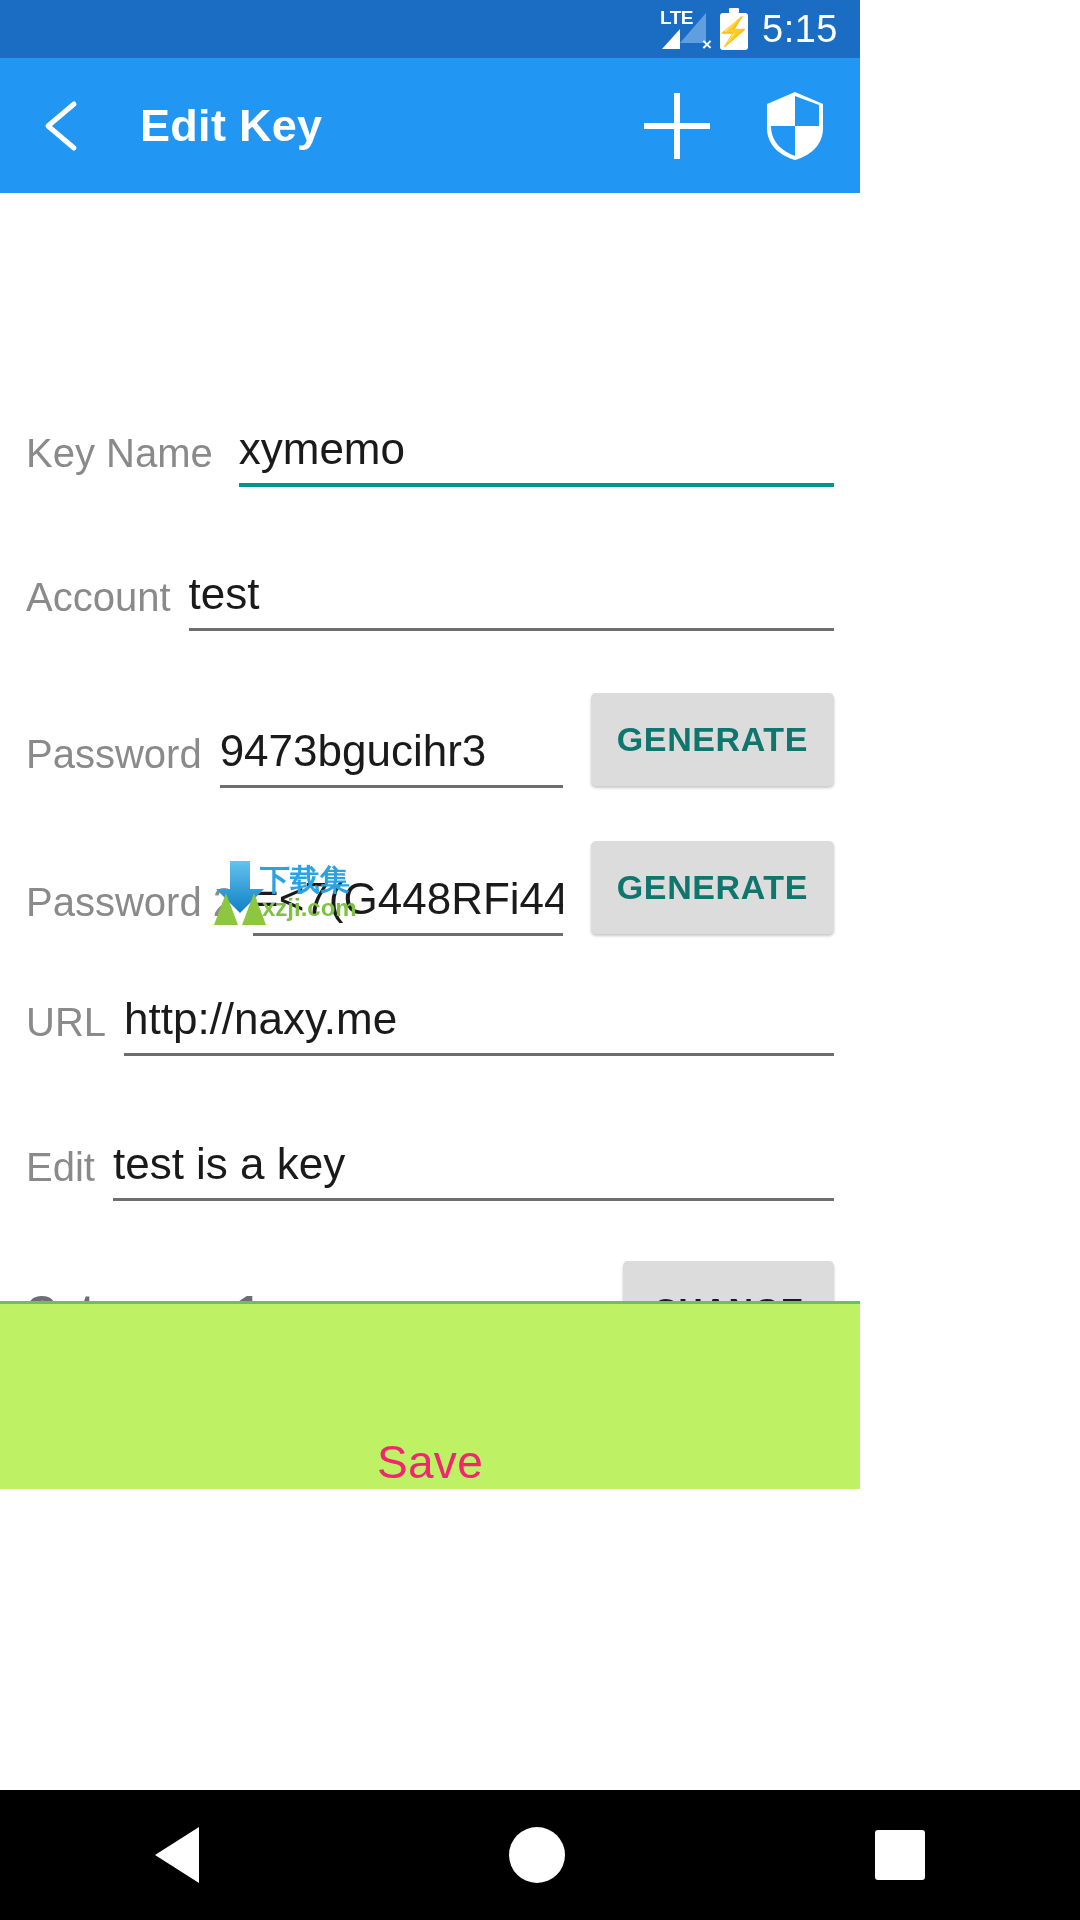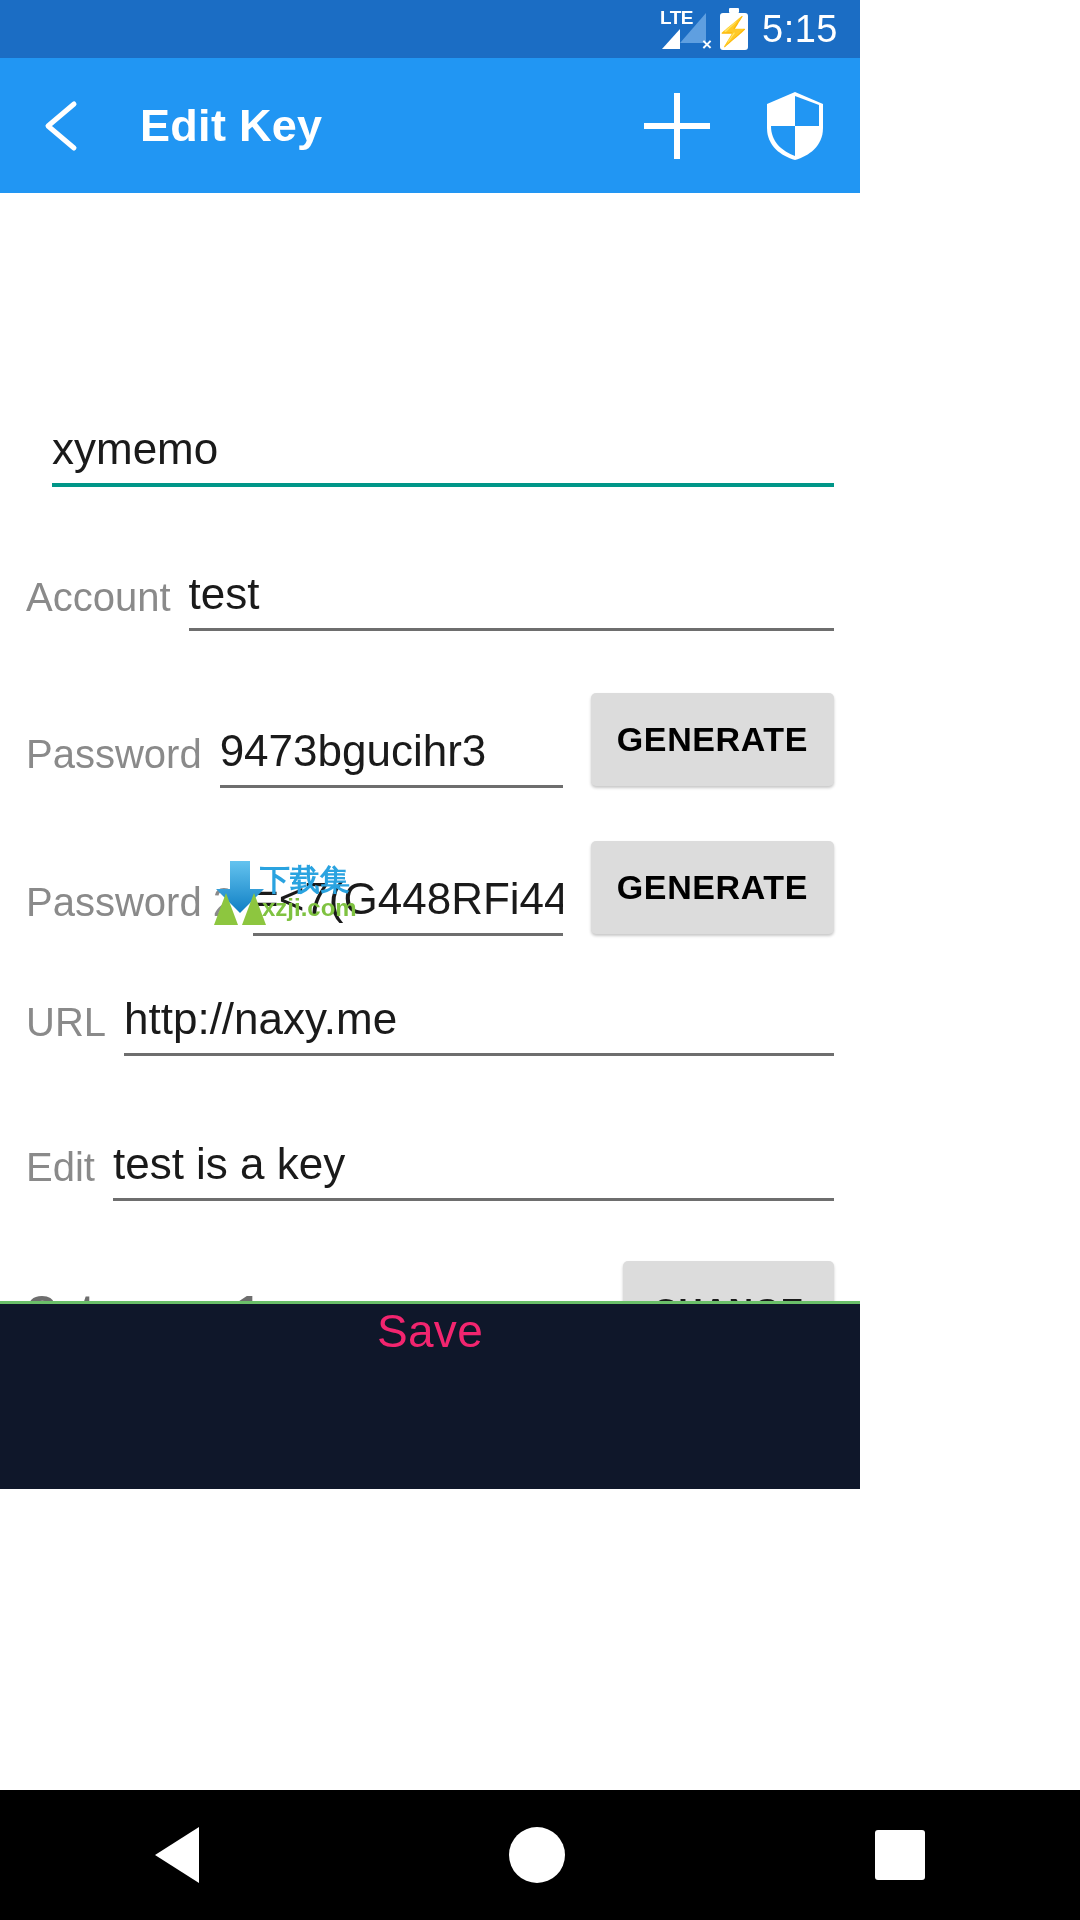--- a/index.html
+++ b/index.html
@@ -97,21 +97,21 @@
     border-bottom:3px solid #6e6e6e;
     margin-left:18px; overflow:hidden;
   }
   .field.focused { border-bottom:4px solid #009688; }
   .field .val {
     font-size:44px; line-height:52px; color:#1a1a1a;
     white-space:nowrap;
   }
   .gen-btn {
     flex:0 0 auto; margin-left:28px; margin-bottom:2px;
-    background:#dcdcdc; color:#000000;
+    background:#dcdcdc; color:#0f766e;
     font-size:34px; font-weight:bold; letter-spacing:0.6px;
     border:none; border-radius:5px;
     padding:27px 26px; cursor:pointer;
     box-shadow:0 2px 3px rgba(0,0,0,0.22);
   }
 
   
   .r-keyname  { position:absolute; left:26px; right:26px; top:230px; }
   .r-account  { position:absolute; left:26px; right:26px; top:375px; }
   .r-password { position:absolute; left:26px; right:26px; top:500px; }
@@ -158,22 +158,22 @@
   }
   .close-x svg { width:70px; height:70px; display:block; }
 
   
   .sep-green {
     position:absolute; left:0; right:0; top:1301px;
     height:3px; background:#6abf69;
   }
   .save-area {
     position:absolute; left:0; right:0; top:1304px; height:185px;
-    display:flex; align-items:flex-start; justify-content:center;
-    background:#0f172a;
+    display:flex; align-items:flex-end; justify-content:center;
+    background:#bef264;
   }
   .save-btn {
     background:transparent; border:none; cursor:pointer;
     color:#f2256f; font-size:46px; letter-spacing:0.3px;
   }
 
   
   .watermark {
     position:absolute; left:208px; top:867px;
     width:210px; height:62px; pointer-events:none;
@@ -244,20 +244,21 @@
         <path d="M31 36 L7 36 L7 15 L31 6 Z" fill="#ffffff"></path>
         <path d="M31 36 L55 36 C55 52 44 61 31 66 Z" fill="#ffffff"></path>
         <path d="M31 36 L31 66 C18 61 7 52 7 36 Z" fill="#2196f3"></path>
       </svg>
     </div>
   </div>
 
   <div class="form">
 
     <div class="row r-keyname">
+      <div class="label">Key Name</div>
       <div class="field focused">
         <div class="val">xymemo</div>
       </div>
     </div>
 
     <div class="row r-account">
       <div class="label">Account</div>
       <div class="field">
         <div class="val">test</div>
       </div>

